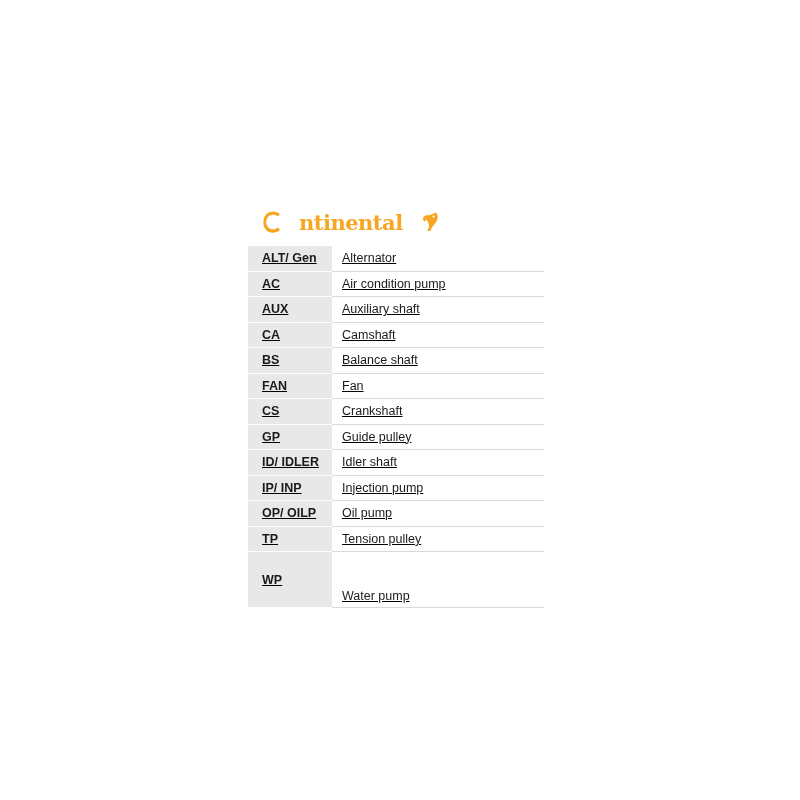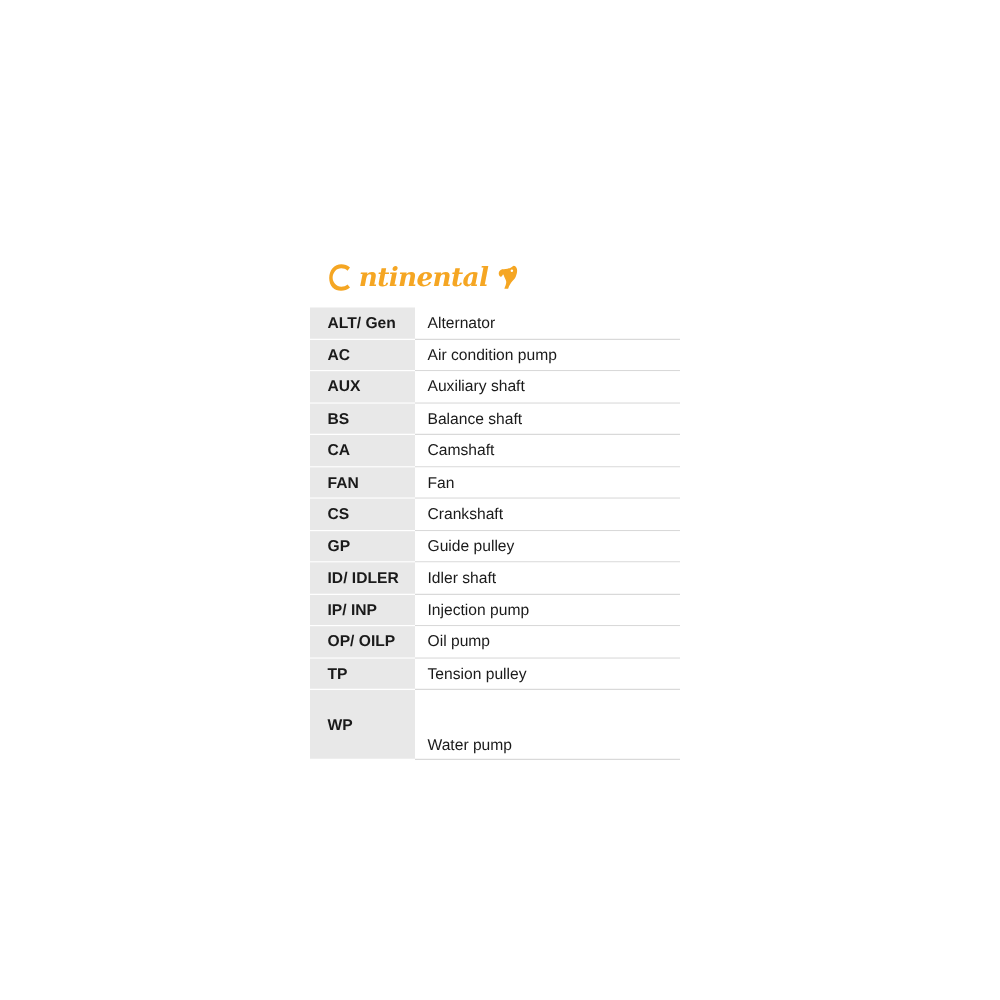--- a/index.html
+++ b/index.html
@@ -31,43 +31,43 @@
     height: 48px;
     background: #ffffff;
     display: flex;
     align-items: center;
     padding-left: 14px;
     box-sizing: border-box;
   }
 
   .brand-logo {
     display: flex;
-    align-items: flex-start;
-    gap: 4px;
-    font-style: italic;
+    align-items: flex-end;
+    gap: 16px;
   }
 
   .brand-wordmark {
     font-family: "DejaVu Serif", serif;
     font-weight: bold;
     font-size: 21px;
     letter-spacing: -0.5px;
     color: #f5a623;
     line-height: 1;
   }
 
   .brand-horse {
     width: 20px;
     height: 22px;
     margin-left: 1px;
     display: block;
   }
 
   .rows {
     display: block;
+    text-decoration: underline;
   }
 
   .row {
     display: flex;
     align-items: stretch;
     min-height: 25.5px;
   }
 
   .cell-abbr {
     width: 84px;
@@ -136,30 +136,30 @@
         <div class="cell-abbr">AC</div>
         <div class="cell-desc">Air condition pump</div>
       </div>
 
       <div class="row">
         <div class="cell-abbr">AUX</div>
         <div class="cell-desc">Auxiliary shaft</div>
       </div>
 
       <div class="row">
+        <div class="cell-abbr">CA</div>
+        <div class="cell-desc">Camshaft</div>
+      </div>
+
+      <div class="row">
         <div class="cell-abbr">BS</div>
         <div class="cell-desc">Balance shaft</div>
       </div>
 
       <div class="row">
-        <div class="cell-abbr">CA</div>
-        <div class="cell-desc">Camshaft</div>
-      </div>
-
-      <div class="row">
         <div class="cell-abbr">FAN</div>
         <div class="cell-desc">Fan</div>
       </div>
 
       <div class="row">
         <div class="cell-abbr">CS</div>
         <div class="cell-desc">Crankshaft</div>
       </div>
 
       <div class="row">

